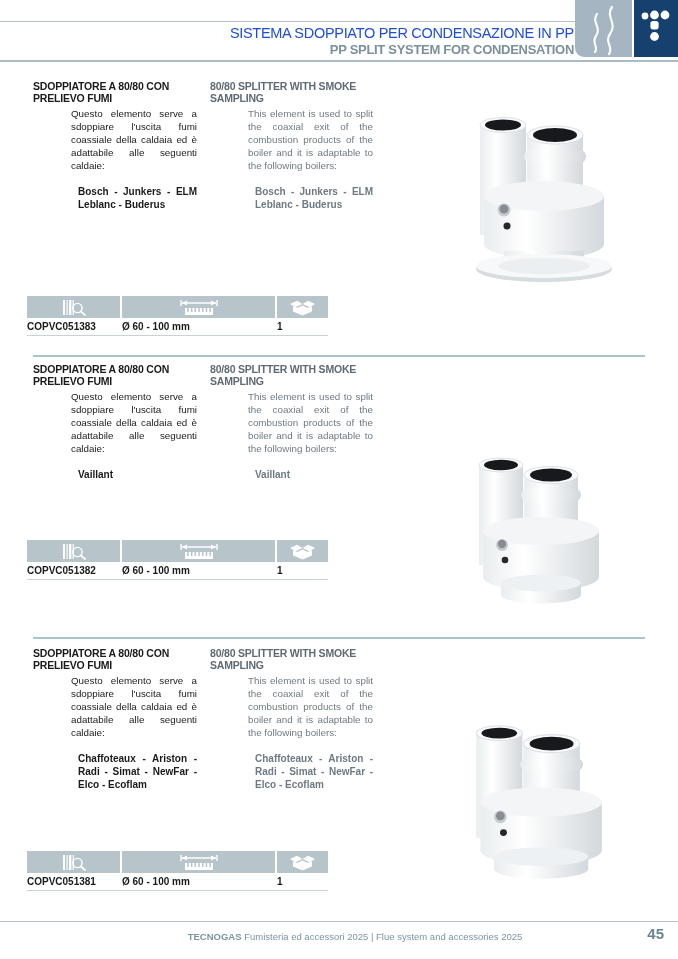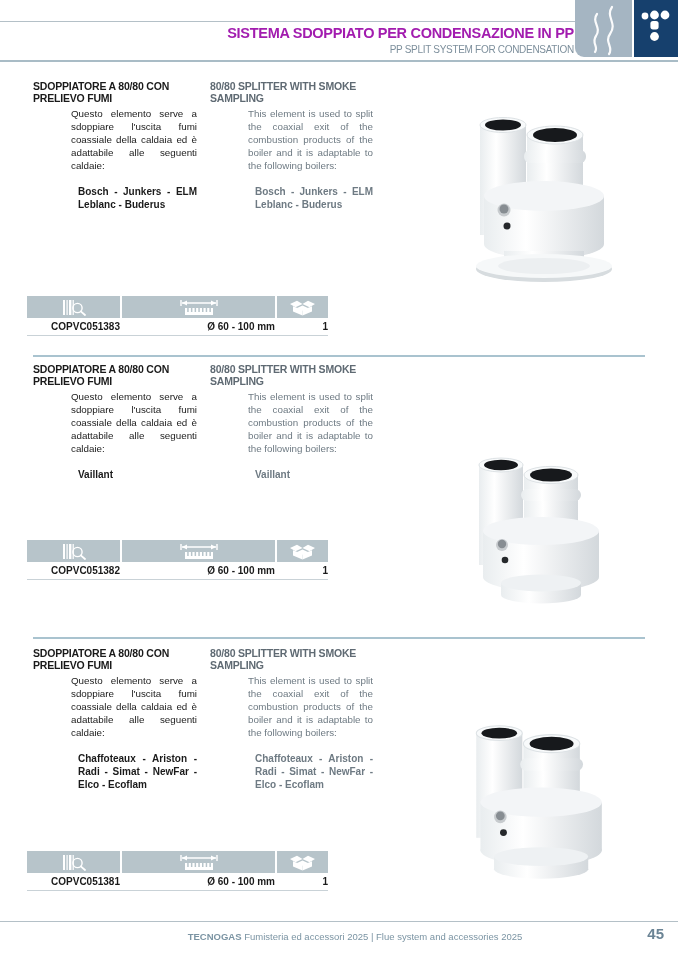--- a/index.html
+++ b/index.html
@@ -6,22 +6,22 @@
   html,body { background:#ffffff; }
   .page {
     position:relative; width:678px; height:959px; margin:0 auto;
     background:#ffffff; overflow:hidden;
     font-family:"Liberation Sans", sans-serif; color:#1a1a1a;
   }
   
   .rule-top { position:absolute; left:0; top:21px; width:618px; height:1px; background:#b4c0c7; }
   .rule-header { position:absolute; left:0; top:60px; width:678px; height:2px; background:#a9bcc6; }
   .title-block { position:absolute; left:0; right:104px; top:25px; text-align:right; }
-  .title-it { font-size:14.5px; font-weight:bold; letter-spacing:-0.3px; color:#a21caf; line-height:17px; }
-  .title-en { font-size:10px; font-weight:normal; letter-spacing:-0.3px; color:#7d8f9c; line-height:16px; }
+  .title-it { font-size:14.5px; font-weight:normal; letter-spacing:-0.3px; color:#1d4ed8; line-height:17px; }
+  .title-en { font-size:13px; font-weight:bold; letter-spacing:-0.3px; color:#7d8f9c; line-height:16px; }
   .tile { position:absolute; top:0; height:57px; }
   .tile-smoke { left:575px; width:57px; background:#a5b5c2; border-radius:0 0 0 9px; }
   .tile-brand { left:634px; width:44px; background:#16406d; }
   .tile svg { display:block; width:100%; height:100%; }
   
   .col { position:absolute; text-align:justify; }
   .col-it { left:33px; width:164px; }
   .col-en { left:210px; width:163px; color:#6e7a83; }
   .col h3 { font-size:10.5px; line-height:12px; font-weight:bold; letter-spacing:-0.2px; margin-bottom:3px; text-align:left; }
   .col p.desc { font-size:9.8px; line-height:13px;margin-left:38px; }
@@ -30,21 +30,21 @@
   
   .product { position:absolute; }
   
   .spec-table { position:absolute; left:27px; width:301px; }
   .thead { display:flex; height:22px; }
   .thead .cell { background:#b7c4ca; display:flex; align-items:center; justify-content:center; }
   .thead .c1 { width:93px; margin-right:2px; }
   .thead .c2 { width:153px; margin-right:2px; }
   .thead .c3 { width:51px; }
   .trow { display:flex; height:18px; border-bottom:1px solid #c9d2d7; align-items:center; }
-  .trow .cell { font-size:10px; font-weight:bold; text-align:right; }
+  .trow .cell { font-size:10px; font-weight:bold; text-align:left; }
   .trow .c1 { width:93px; margin-right:2px; }
   .trow .c2 { width:153px; margin-right:2px; }
   .trow .c3 { width:51px; }
   
   .divider { position:absolute; left:33px; width:612px; height:2px; background:#a9c3cf; }
   .rule-footer { position:absolute; left:0; top:921px; width:678px; height:1px; background:#b4c0c7; }
   .footer-text { position:absolute; left:16px; top:931px; width:678px; text-align:center;
                  font-size:9.5px; color:#7b94a3; }
   .footer-text .b { font-weight:bold; }
   .page-num { position:absolute; right:14px; top:925px; font-size:15px; font-weight:bold; color:#6b8495;text-align:center; }

